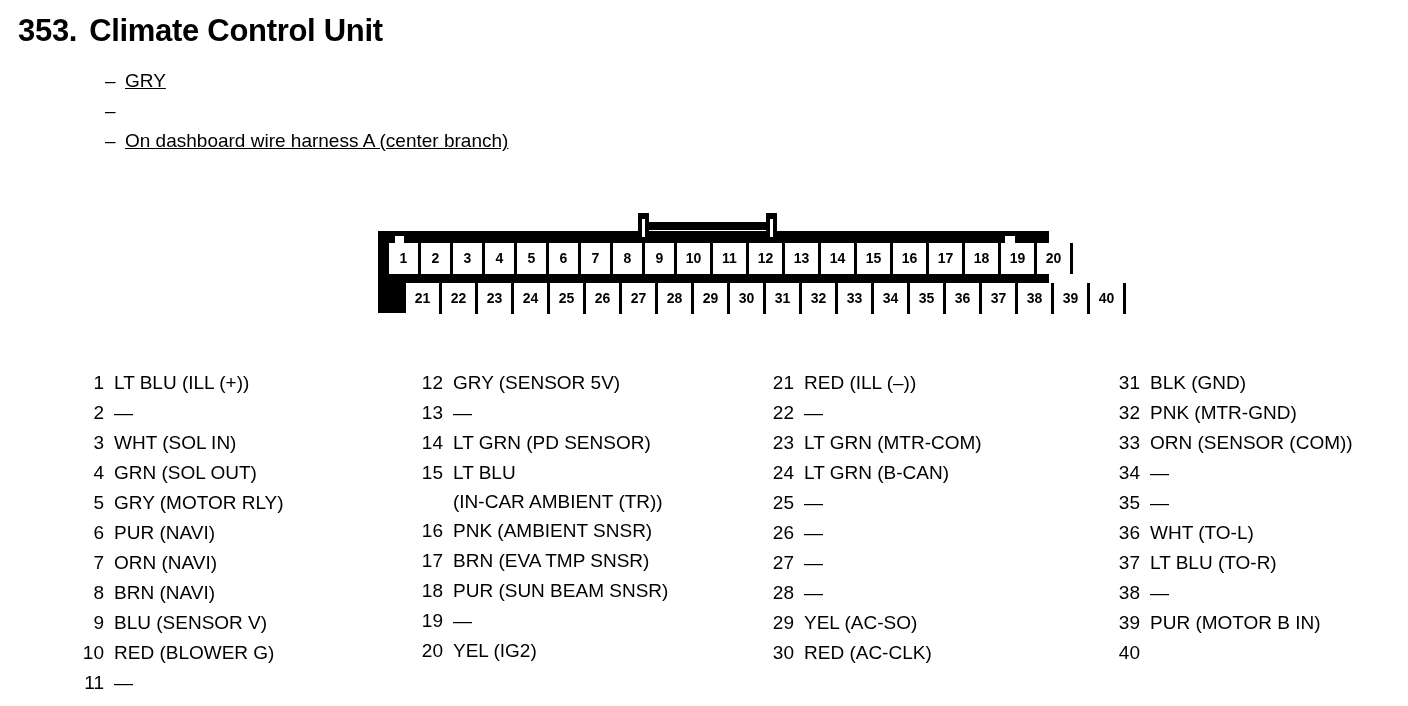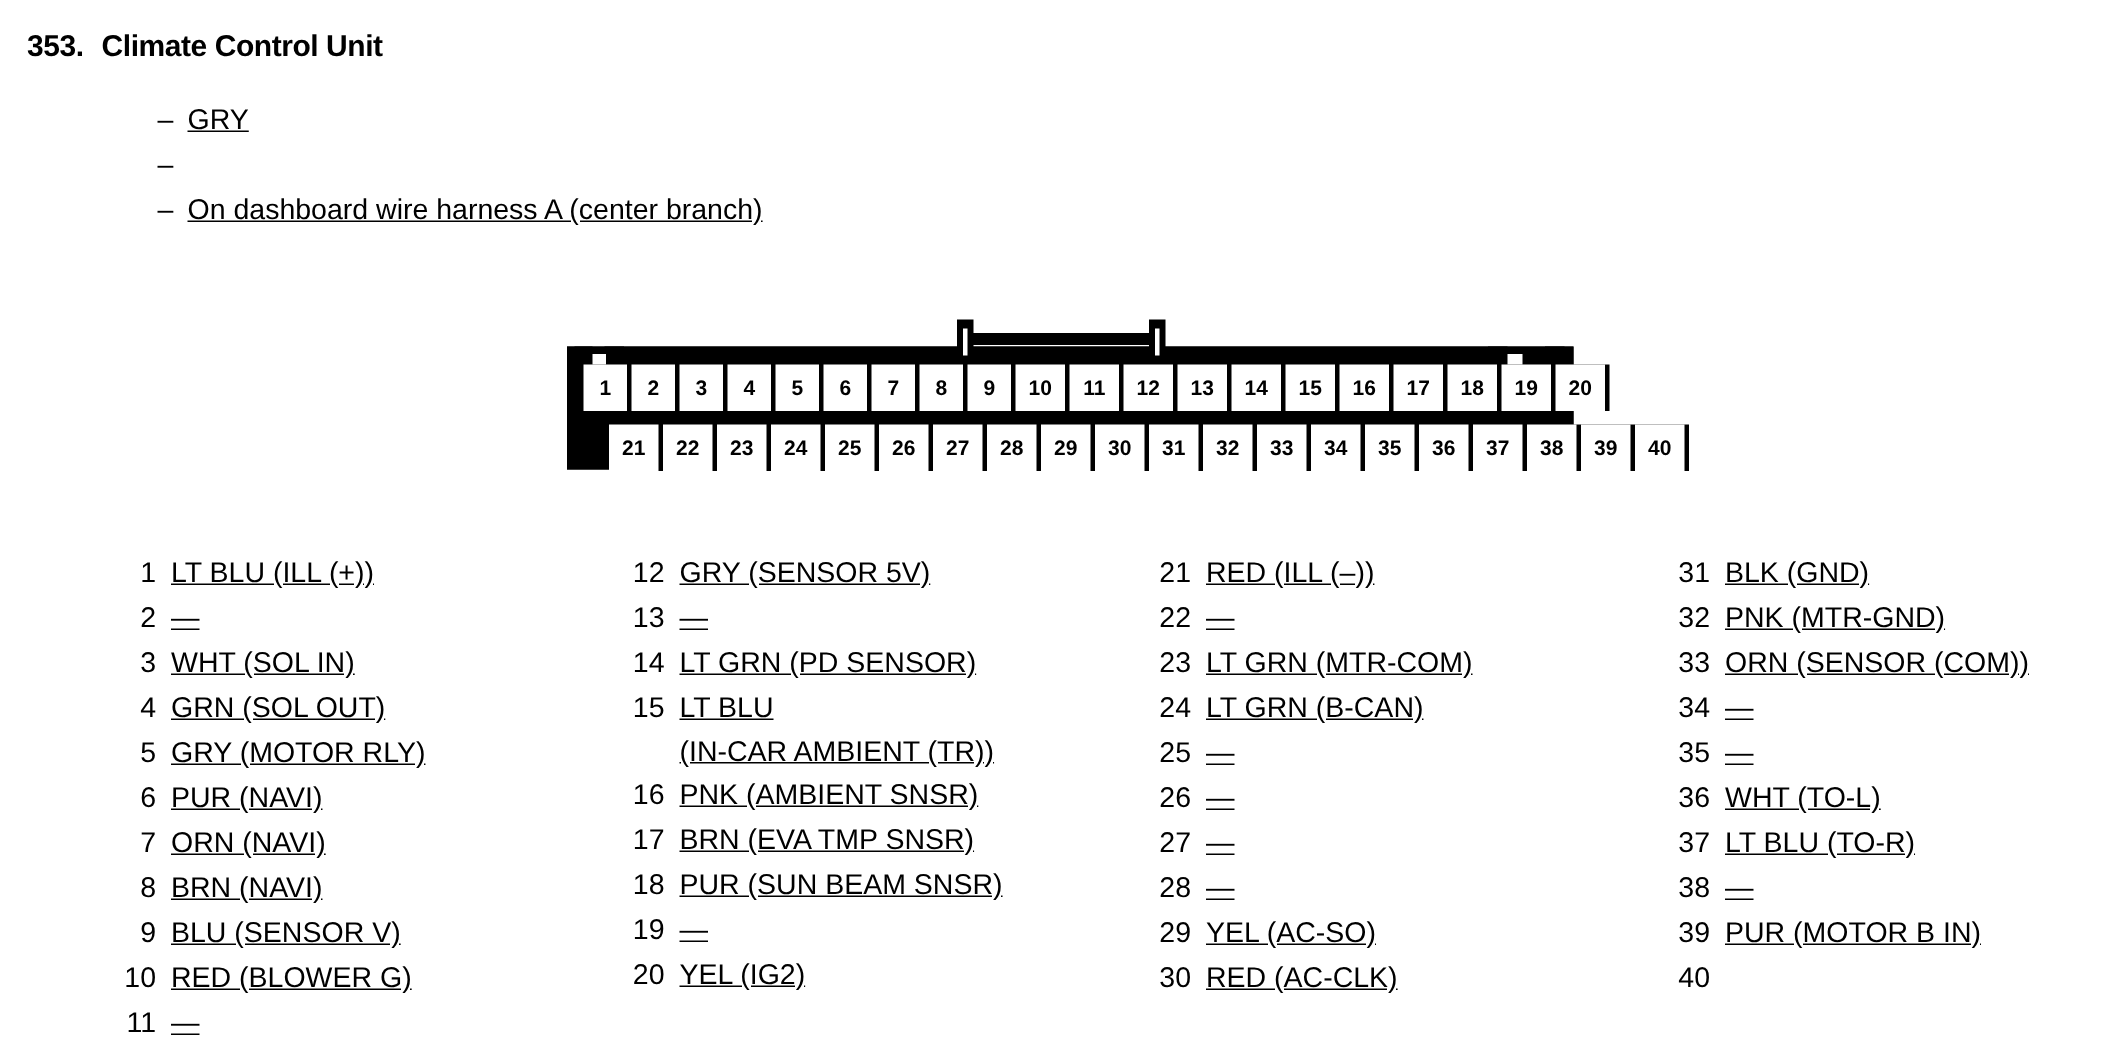--- a/index.html
+++ b/index.html
@@ -20,21 +20,21 @@
   #header-block {
     position: absolute;
     left: 0;
     top: 0;
     width: 1408px;
   }
   #page-title {
     position: absolute;
     left: 18px;
     top: 13px;
-    font-size: 20px;
+    font-size: 31px;
     font-weight: bold;
     letter-spacing: -0.3px;
     white-space: nowrap;
     line-height: 36px;
   }
   #page-title .title-number {
     margin-right: 12px;
   }
 
   #notes-list {
@@ -233,21 +233,20 @@
     white-space: nowrap;
   }
   .legend-num {
     width: 28px;
     flex: 0 0 28px;
     text-align: right;
     margin-right: 10px;
   }
   .legend-label {
     flex: 0 0 auto;
-    text-decoration: underline;
   }
   .legend-row.continuation {
     height: 28px;
     line-height: 28px;
   }
   .legend-row.continuation .legend-num {
     visibility: hidden;
   }
 </style>
 </head>

